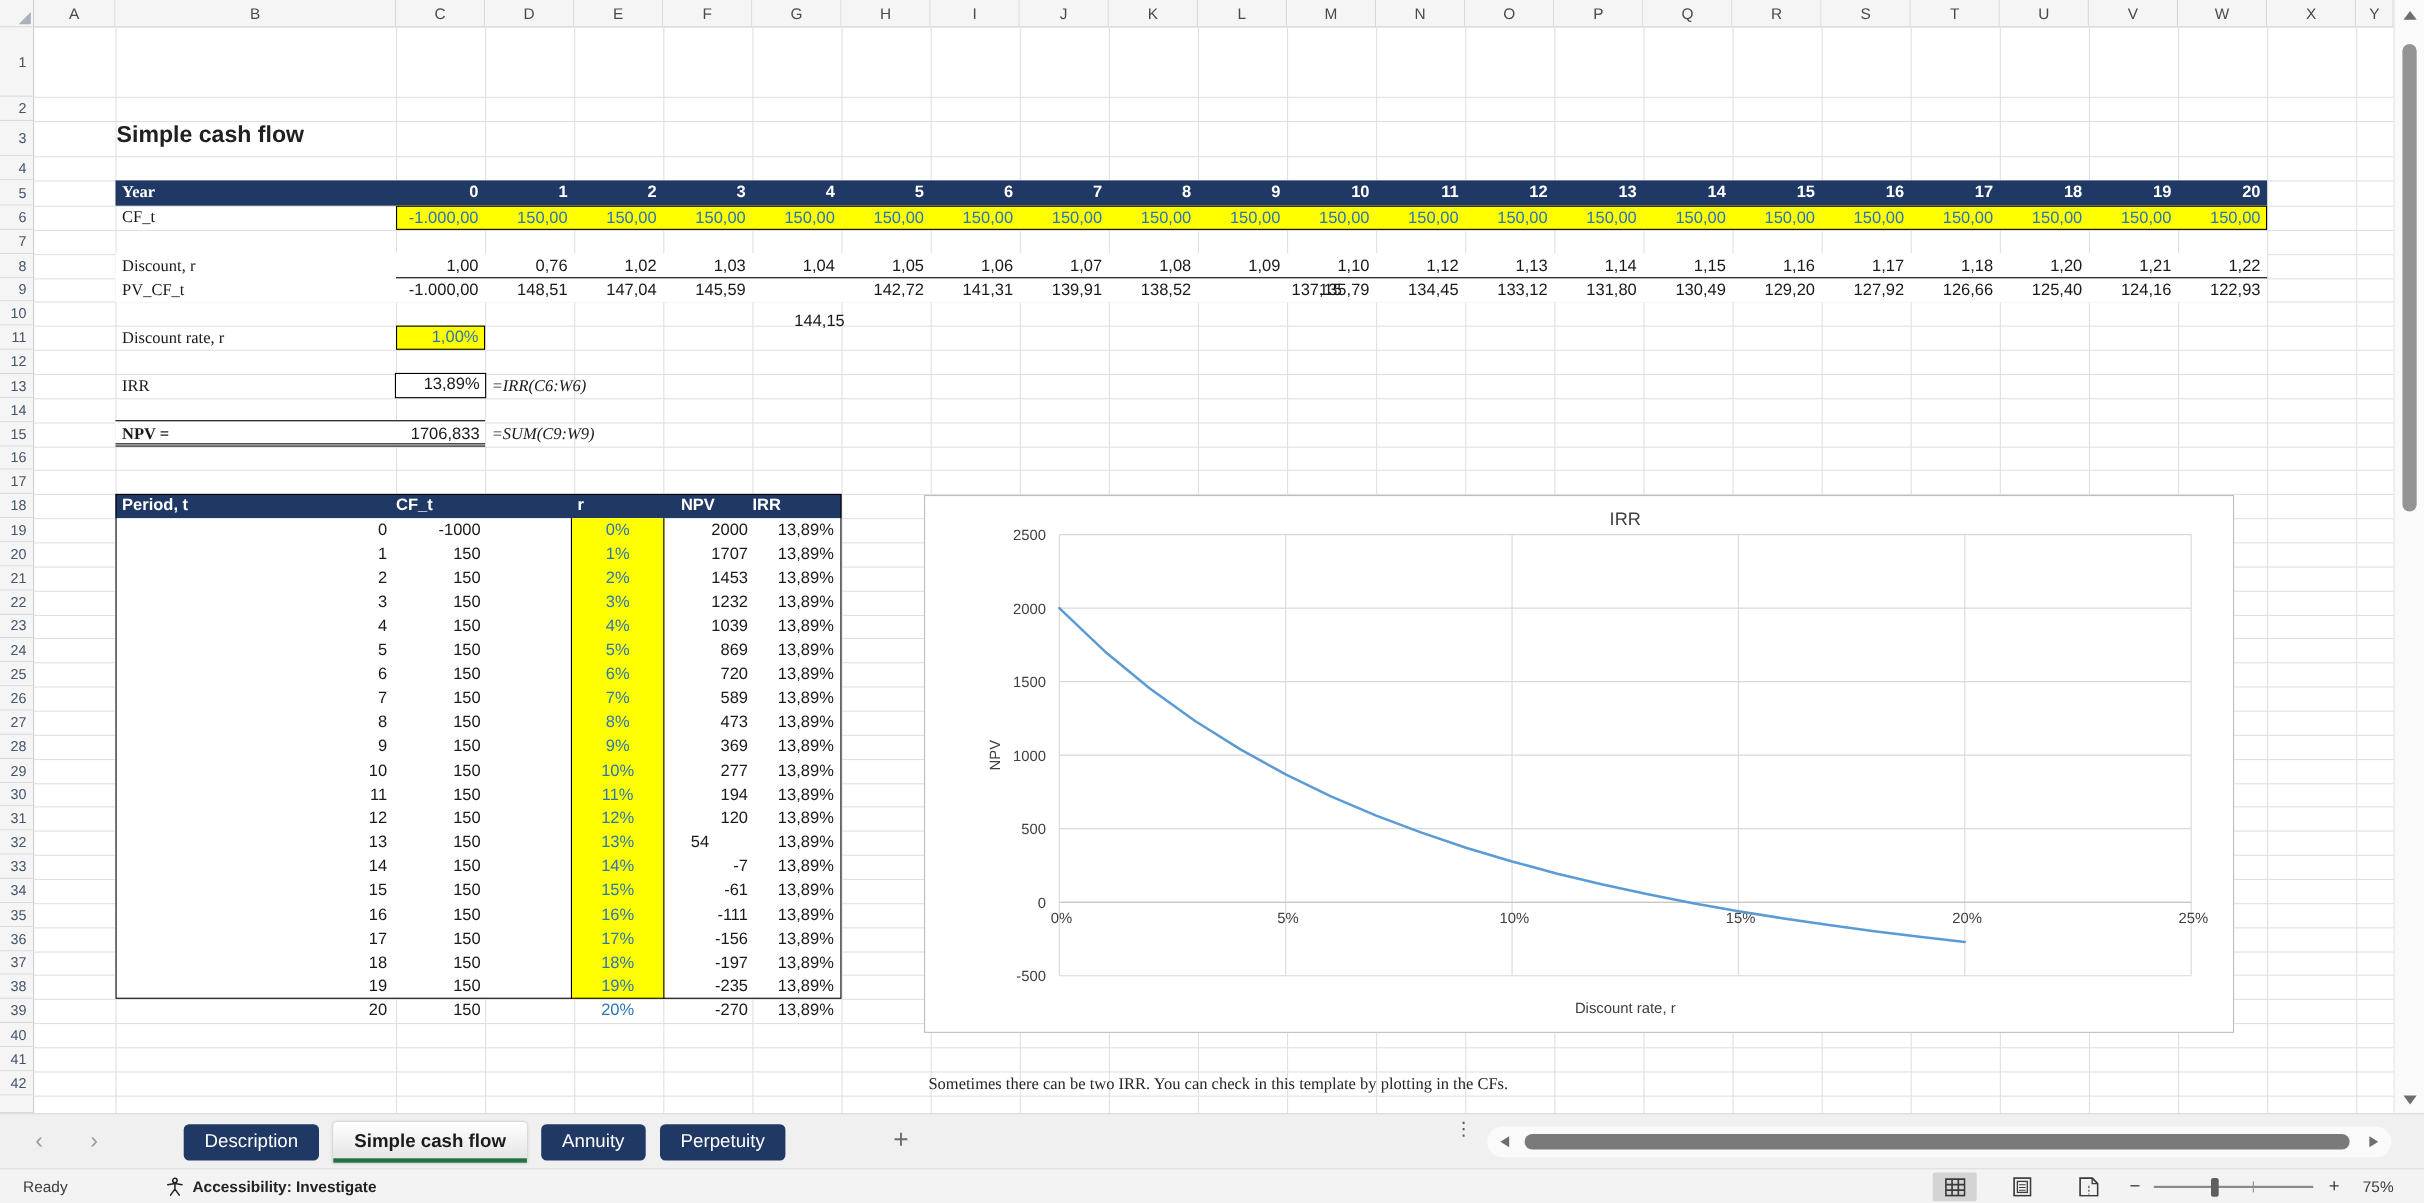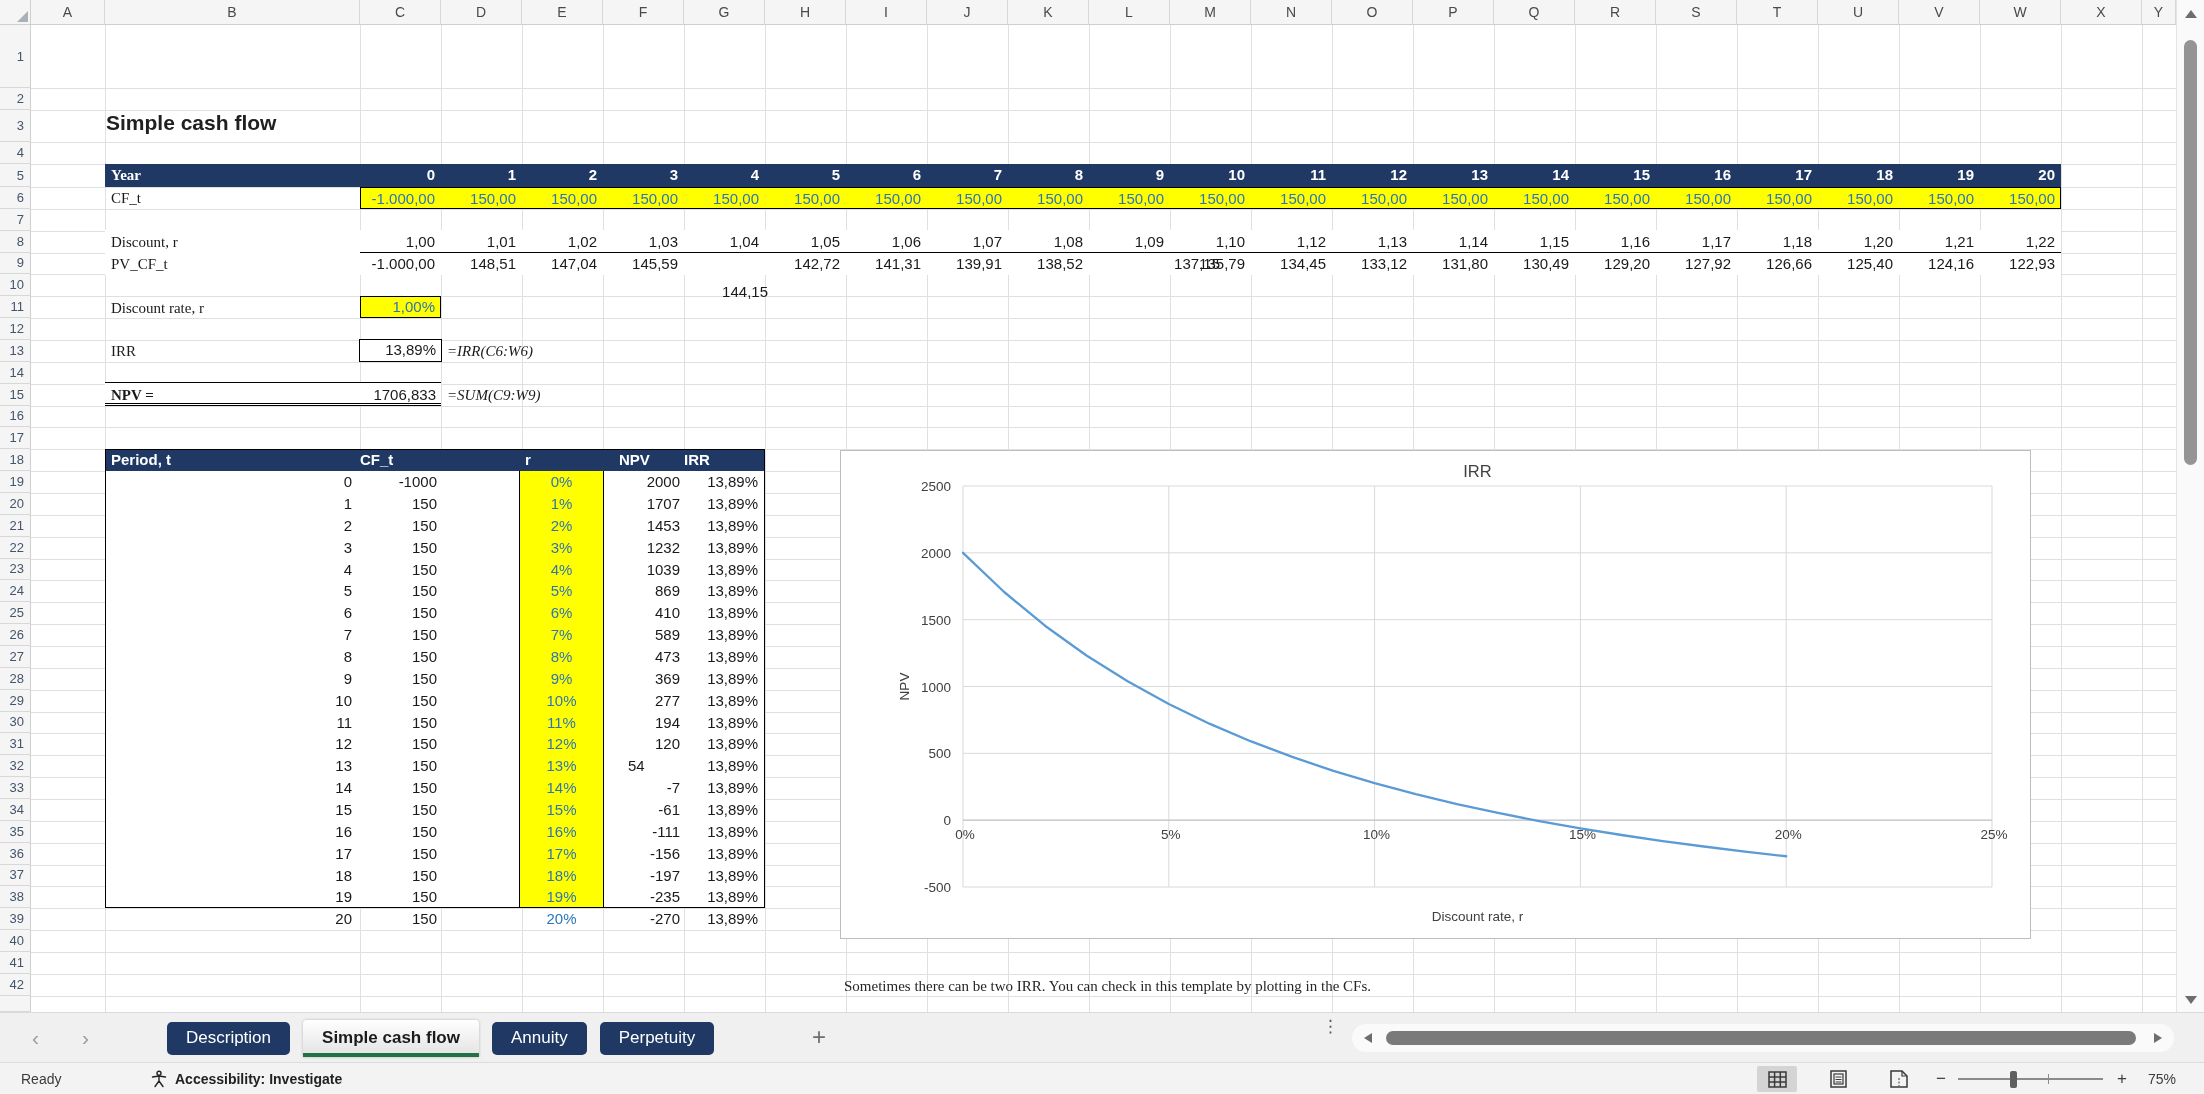--- a/index.html
+++ b/index.html
@@ -246,21 +246,21 @@
       <div class="abs num" style="left: 1413px; top: 188px; width: 75px; color: rgb(46, 117, 182);">150,00</div>
       <div class="abs num" style="left: 1494px; top: 188px; width: 75px; color: rgb(46, 117, 182);">150,00</div>
       <div class="abs num" style="left: 1575px; top: 188px; width: 75px; color: rgb(46, 117, 182);">150,00</div>
       <div class="abs num" style="left: 1656px; top: 188px; width: 75px; color: rgb(46, 117, 182);">150,00</div>
       <div class="abs num" style="left: 1737px; top: 188px; width: 75px; color: rgb(46, 117, 182);">150,00</div>
       <div class="abs num" style="left: 1818px; top: 188px; width: 75px; color: rgb(46, 117, 182);">150,00</div>
       <div class="abs num" style="left: 1899px; top: 188px; width: 75px; color: rgb(46, 117, 182);">150,00</div>
       <div class="abs num" style="left: 1980px; top: 188px; width: 75px; color: rgb(46, 117, 182);">150,00</div>
       <div class="abs" style="left: 105px; top: 229.714px; width: 1956px; height: 45.714px; background: rgb(255, 255, 255); z-index: 1;"></div>
       <div class="abs num" style="left: 360px; top: 230.714px; width: 75px;">1,00</div>
-      <div class="abs num" style="left: 441px; top: 230.714px; width: 75px;">1,01</div>
+      <div class="abs num" style="left: 441px; top: 230.714px; width: 75px;">0,76</div>
       <div class="abs num" style="left: 522px; top: 230.714px; width: 75px;">1,02</div>
       <div class="abs num" style="left: 603px; top: 230.714px; width: 75px;">1,03</div>
       <div class="abs num" style="left: 684px; top: 230.714px; width: 75px;">1,04</div>
       <div class="abs num" style="left: 765px; top: 230.714px; width: 75px;">1,05</div>
       <div class="abs num" style="left: 846px; top: 230.714px; width: 75px;">1,06</div>
       <div class="abs num" style="left: 927px; top: 230.714px; width: 75px;">1,07</div>
       <div class="abs num" style="left: 1008px; top: 230.714px; width: 75px;">1,08</div>
       <div class="abs num" style="left: 1089px; top: 230.714px; width: 75px;">1,09</div>
       <div class="abs num" style="left: 1170px; top: 230.714px; width: 75px;">1,10</div>
       <div class="abs num" style="left: 1251px; top: 230.714px; width: 75px;">1,12</div>
@@ -342,21 +342,21 @@
         <div class="num" style="position: absolute; left: 175px; width: 72px; text-align: right;">5</div>
         <div class="num" style="position: absolute; left: 255px; width: 77px; text-align: right;">150</div>
         <div class="num" style="position: absolute; left: 414px; width: 85px; text-align: center; color: rgb(46, 117, 182);">5%</div>
         <div class="num" style="position: absolute; left: 499px; width: 76px; text-align: right;">869</div>
         <div class="num" style="position: absolute; left: 585px; width: 68px; text-align: right;">13,89%</div>
       </div>
       <div class="abs" style="left: 105px; top: 602.283px; width: 660px; height: 21.857px; z-index: 3;">
         <div class="num" style="position: absolute; left: 175px; width: 72px; text-align: right;">6</div>
         <div class="num" style="position: absolute; left: 255px; width: 77px; text-align: right;">150</div>
         <div class="num" style="position: absolute; left: 414px; width: 85px; text-align: center; color: rgb(46, 117, 182);">6%</div>
-        <div class="num" style="position: absolute; left: 499px; width: 76px; text-align: right;">410</div>
+        <div class="num" style="position: absolute; left: 499px; width: 76px; text-align: right;">720</div>
         <div class="num" style="position: absolute; left: 585px; width: 68px; text-align: right;">13,89%</div>
       </div>
       <div class="abs" style="left: 105px; top: 624.14px; width: 660px; height: 21.857px; z-index: 3;">
         <div class="num" style="position: absolute; left: 175px; width: 72px; text-align: right;">7</div>
         <div class="num" style="position: absolute; left: 255px; width: 77px; text-align: right;">150</div>
         <div class="num" style="position: absolute; left: 414px; width: 85px; text-align: center; color: rgb(46, 117, 182);">7%</div>
         <div class="num" style="position: absolute; left: 499px; width: 76px; text-align: right;">589</div>
         <div class="num" style="position: absolute; left: 585px; width: 68px; text-align: right;">13,89%</div>
       </div>
       <div class="abs" style="left: 105px; top: 645.997px; width: 660px; height: 21.857px; z-index: 3;">

